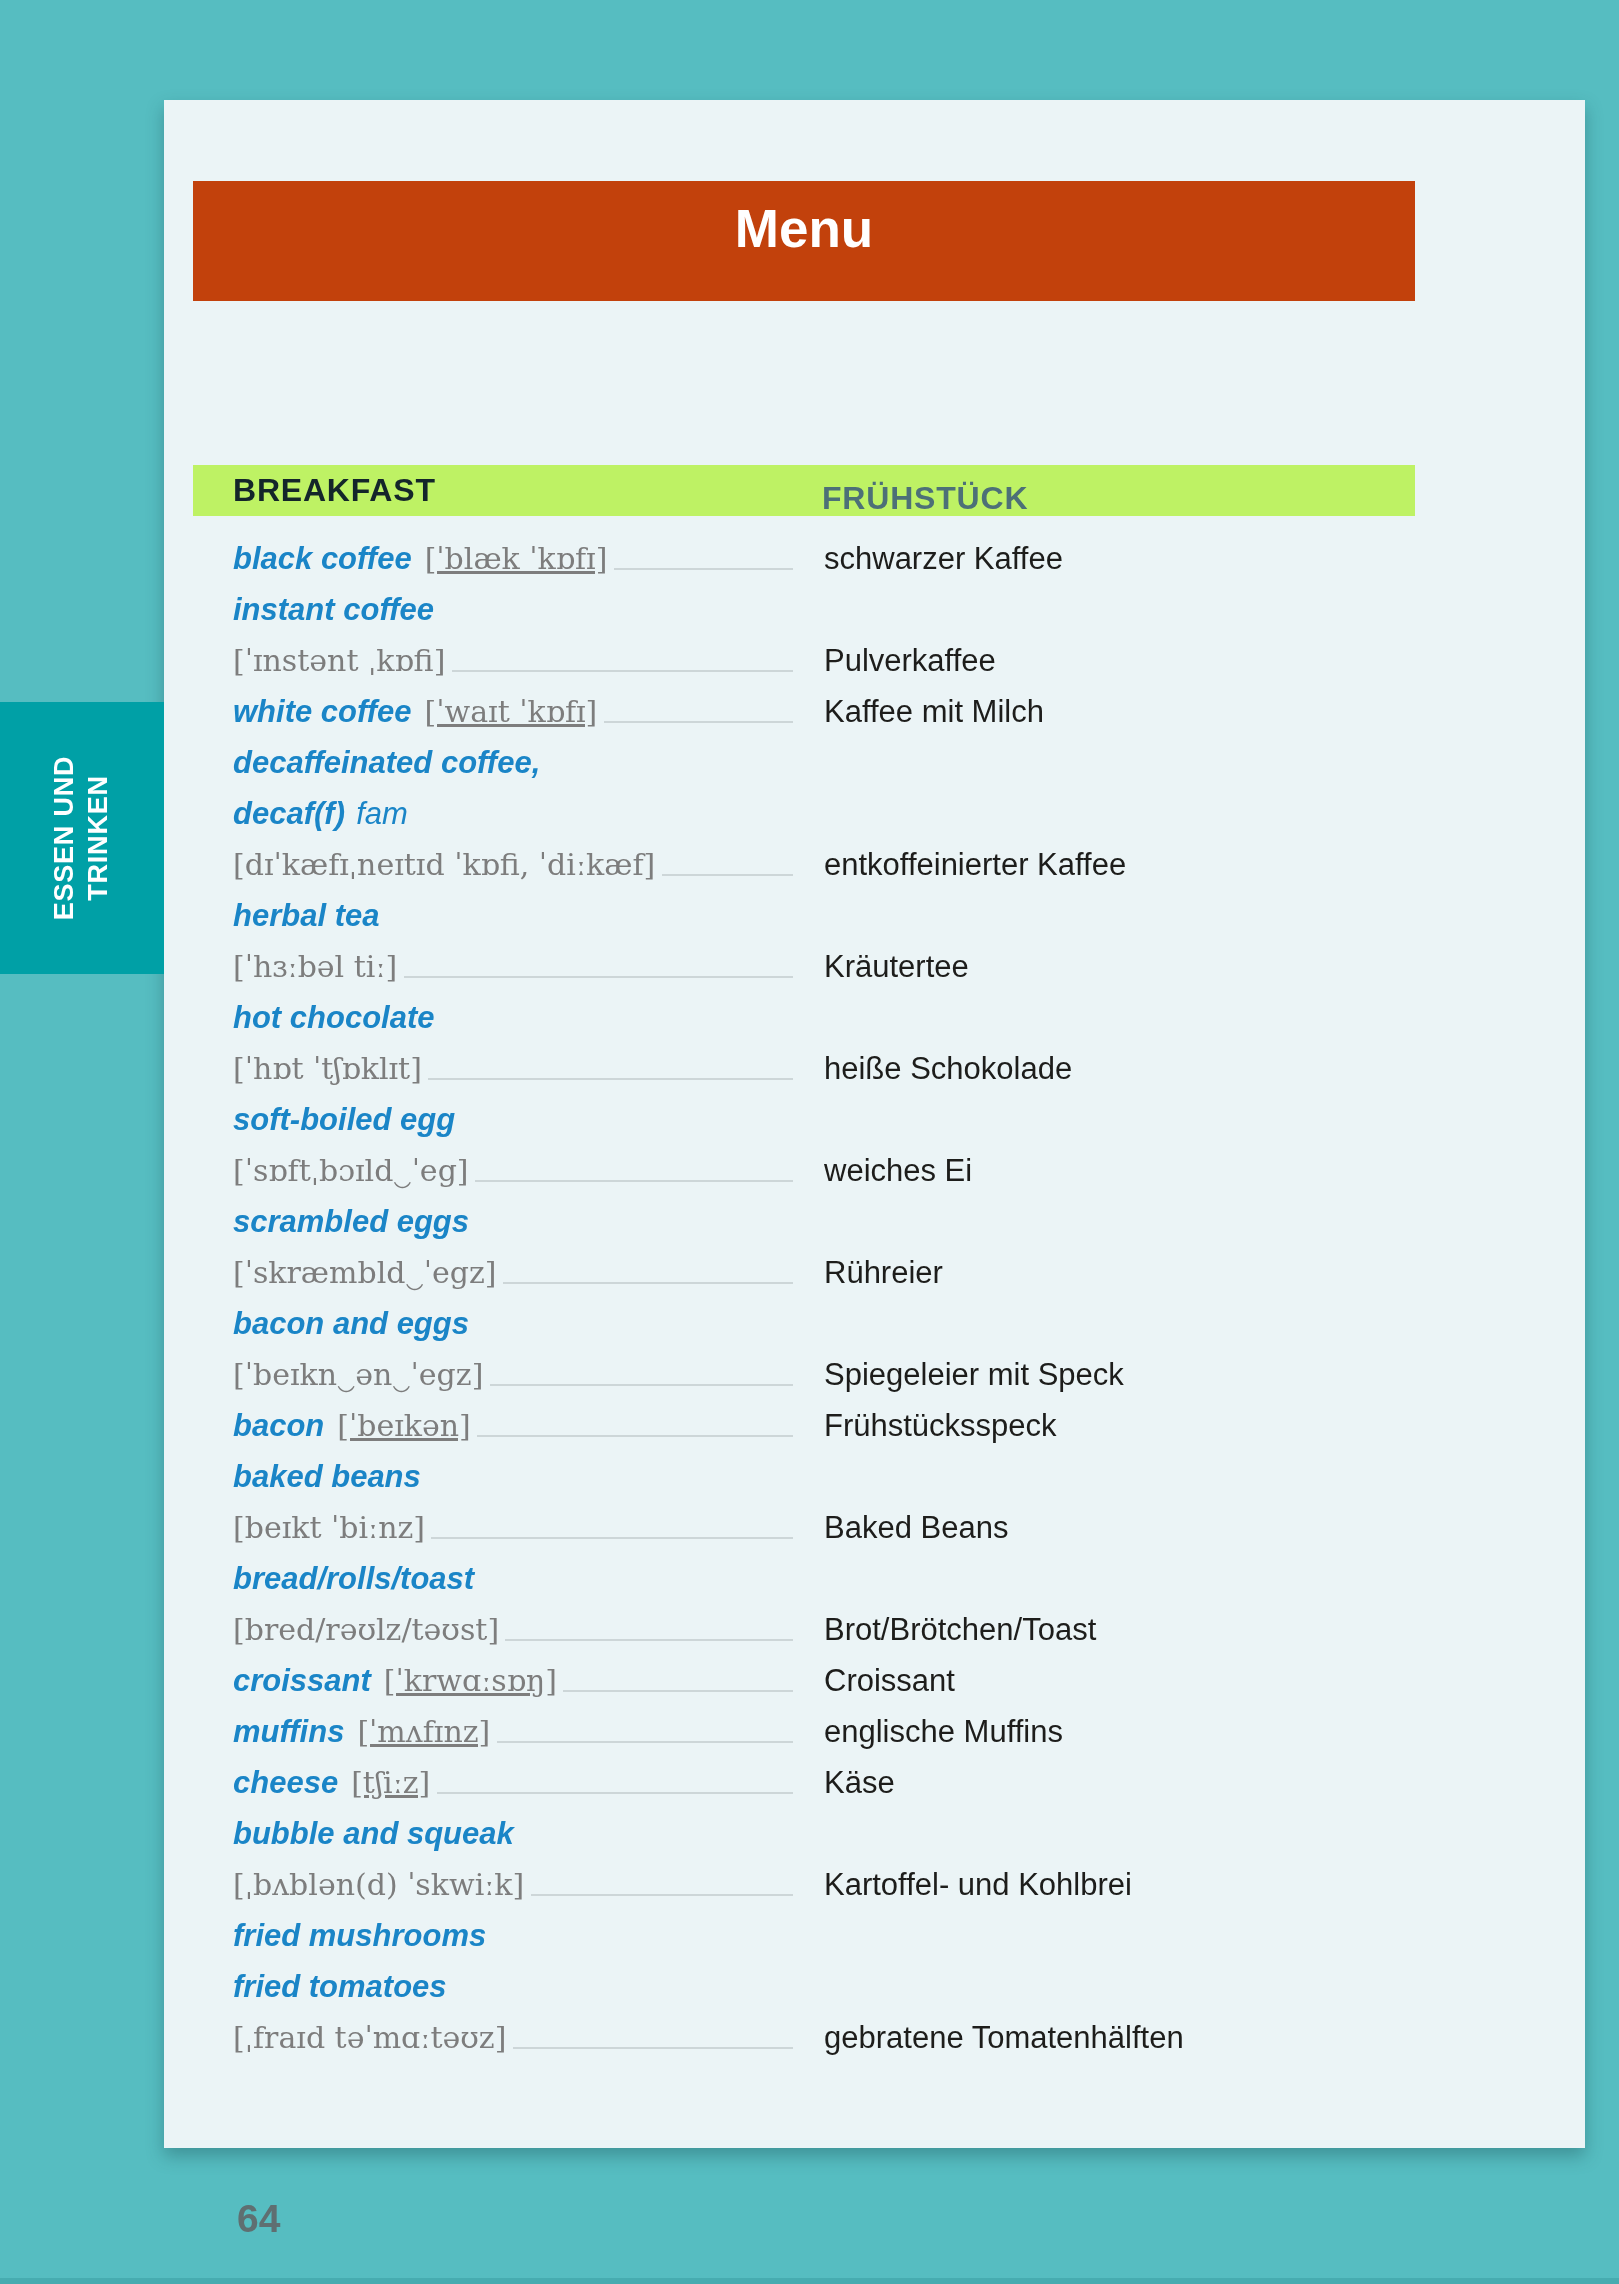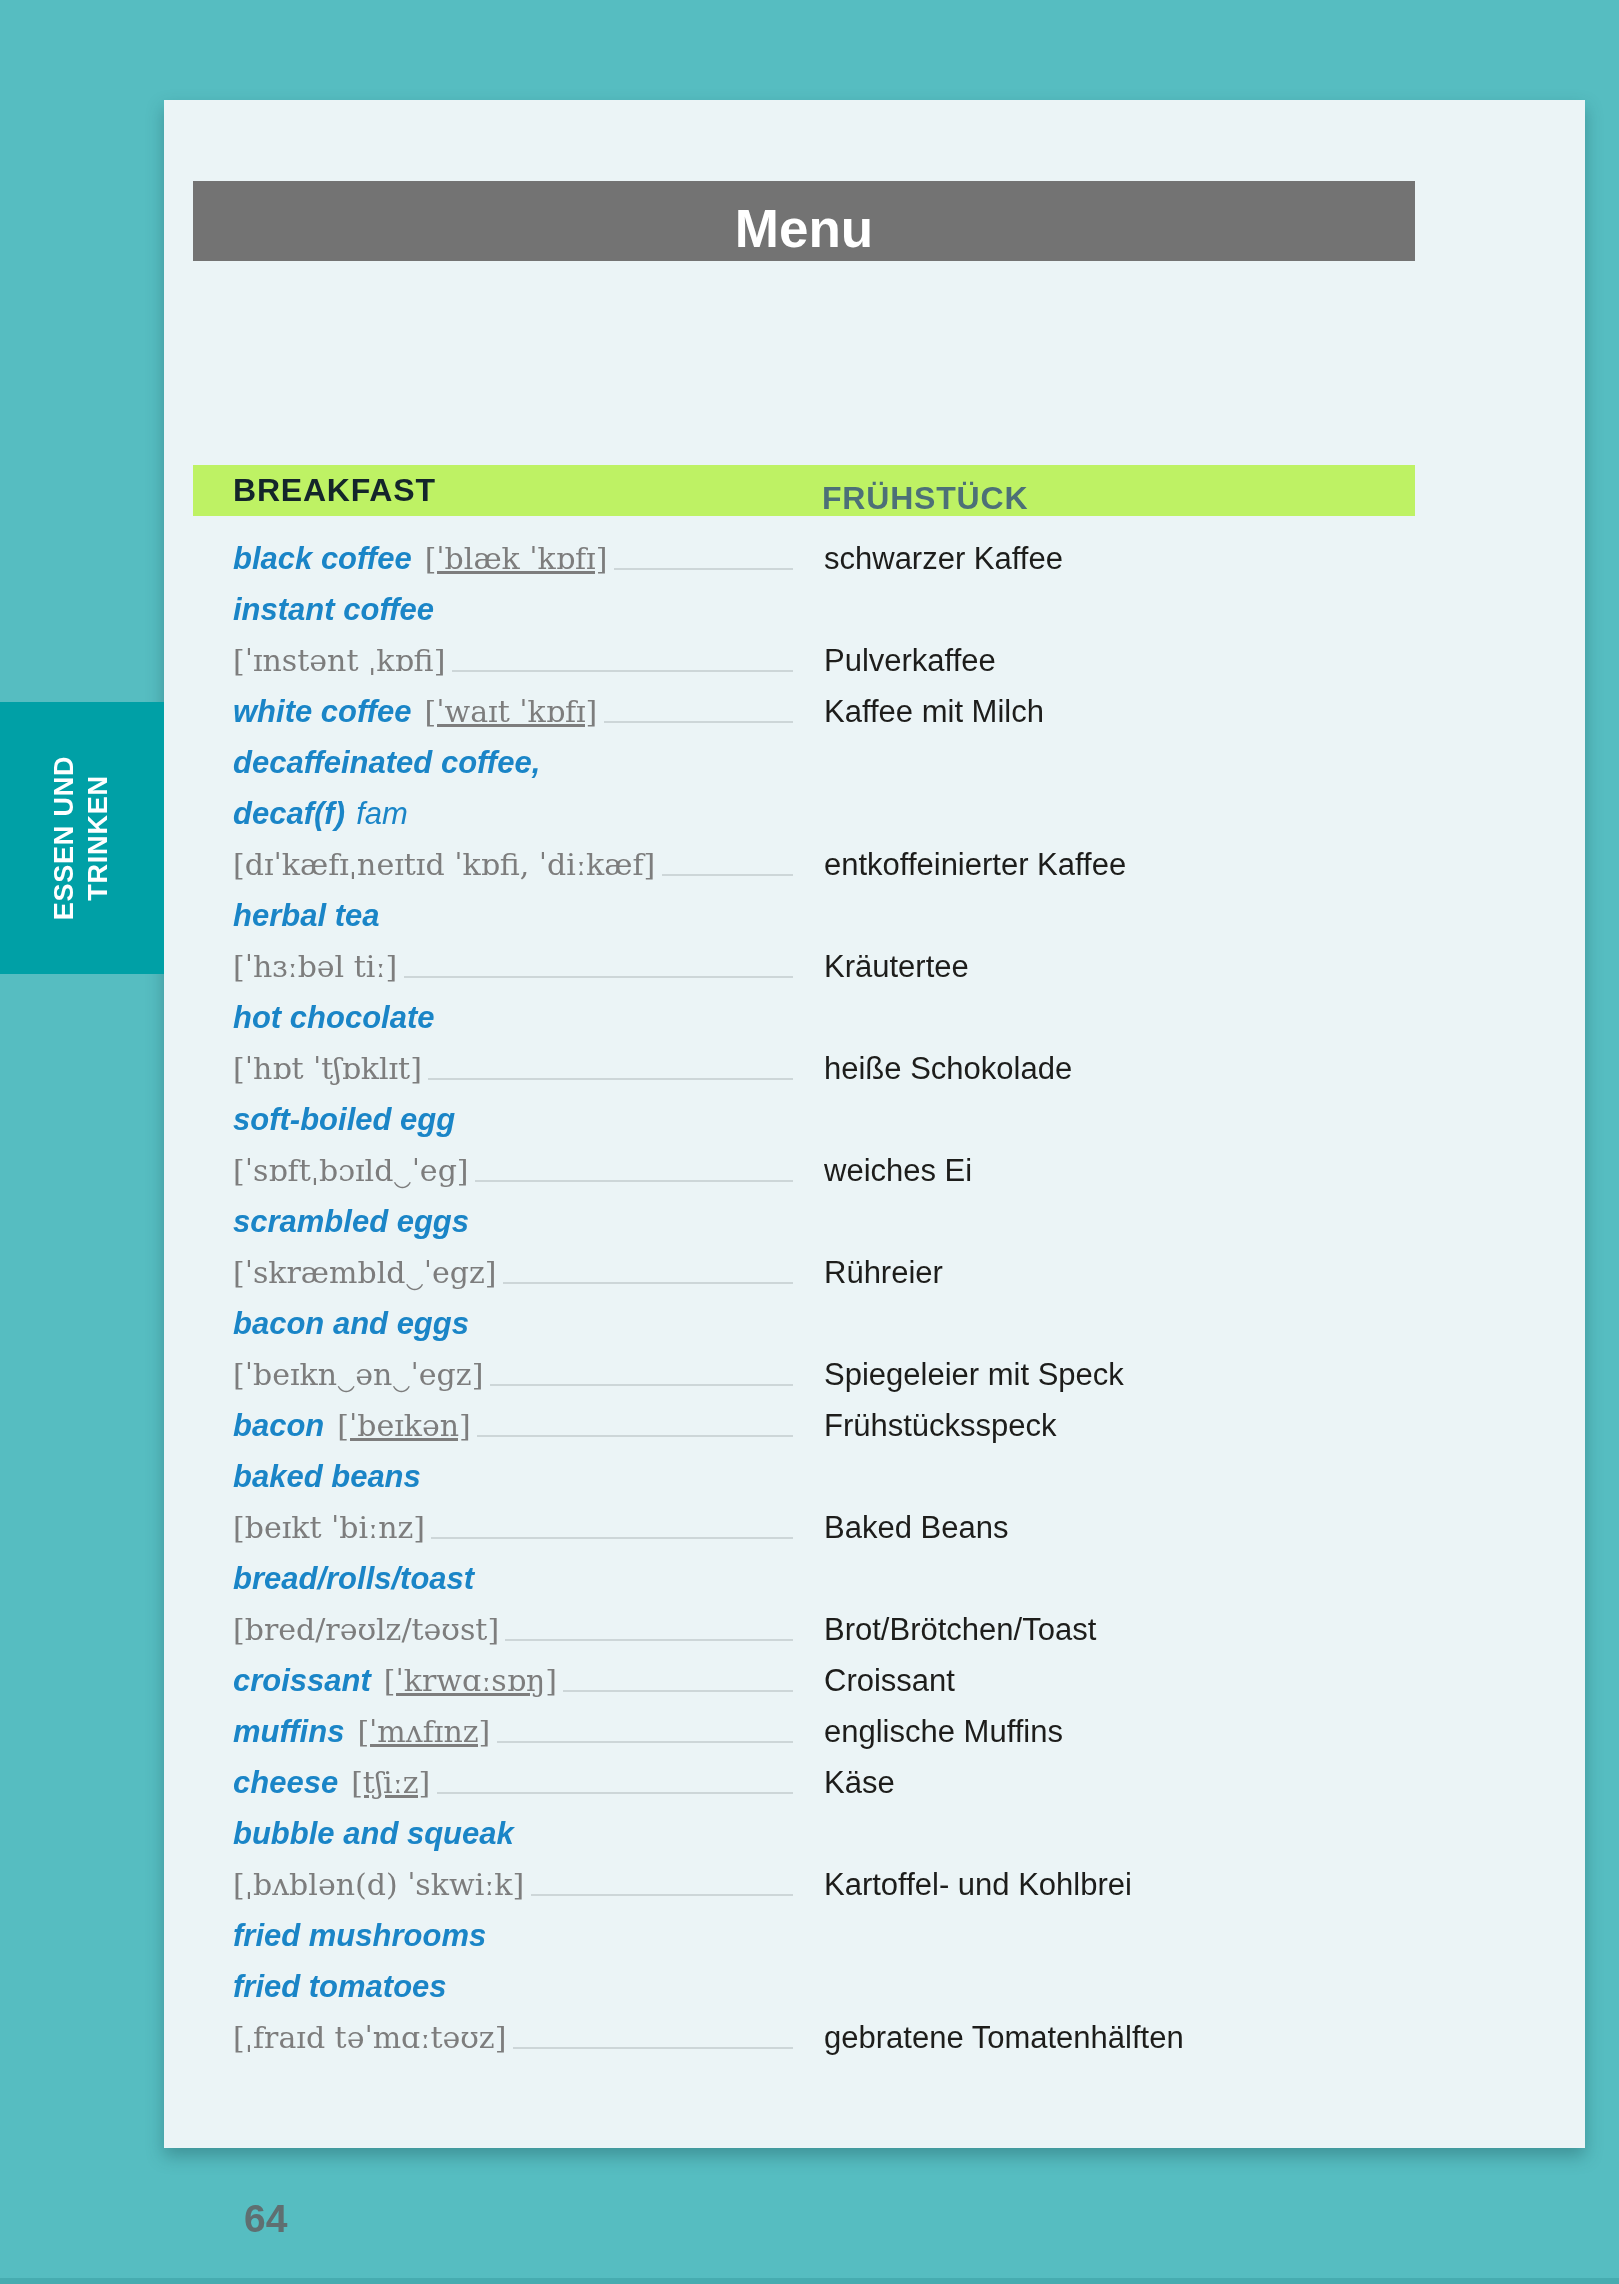--- a/index.html
+++ b/index.html
@@ -40,22 +40,22 @@
     font-weight: bold;
     font-size: 27px;
     line-height: 1.25;
     letter-spacing: 0.8px;
     text-align: center;
     white-space: nowrap;
   }
   .title-banner {
     position: absolute;
     left: 29px; top: 81px;
-    width: 1222px; height: 80px;
-    background: #737373;
+    width: 1222px; height: 120px;
+    background: #c2410c;
     color: #ffffff;
     font-size: 53px;
     font-weight: bold;
     text-align: center;
     line-height: 95px;
   }
   .subtitle {
     position: absolute;
     left: 29px; top: 223px;
     width: 1222px; height: 51px;
@@ -143,21 +143,21 @@
   }
   .german {
     color: #1d1d1b;
     font-size: 31px;
     line-height: 1;
     padding-bottom: 8px;
     white-space: pre;
   }
   .page-number {
     position: absolute;
-    left: 244px; top: 2197px;
+    left: 237px; top: 2197px;
     color: #5f6f71;
     font-size: 39px;
     font-weight: bold;
   }
 </style>
 </head>
 <body>
 
 <div id="screen">
 

